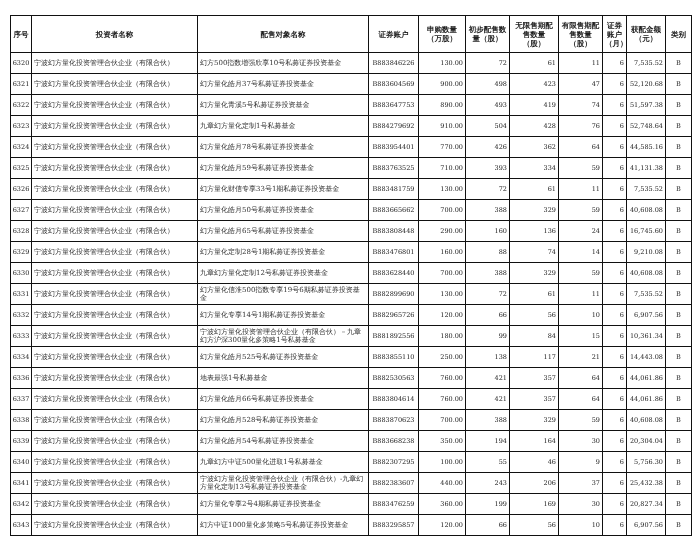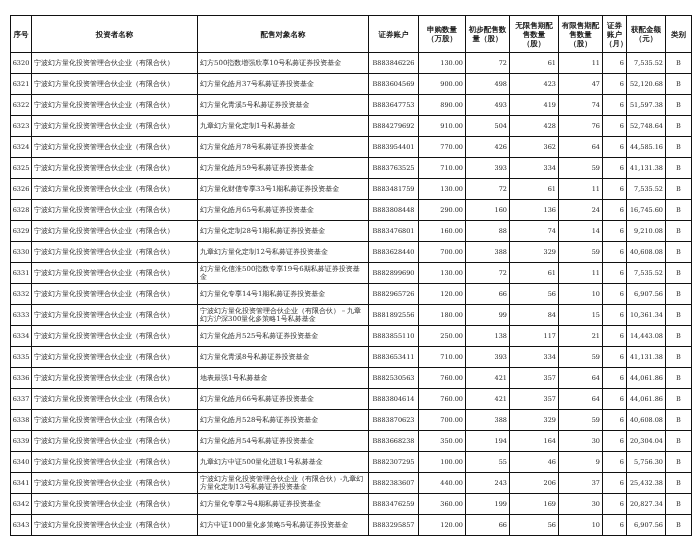--- a/index.html
+++ b/index.html
@@ -138,20 +138,33 @@
         <td class="acct">B883481759</td>
         <td class="num">130.00</td>
         <td class="num">72</td>
         <td class="num">61</td>
         <td class="num">11</td>
         <td class="num">6</td>
         <td class="num">7,535.52</td>
         <td class="cls">B</td>
       </tr>
       <tr>
+        <td class="idx">6327</td>
+        <td class="name">宁波幻方量化投资管理合伙企业（有限合伙）</td>
+        <td class="target">幻方量化皓月50号私募证券投资基金</td>
+        <td class="acct">B883665662</td>
+        <td class="num">700.00</td>
+        <td class="num">388</td>
+        <td class="num">329</td>
+        <td class="num">59</td>
+        <td class="num">6</td>
+        <td class="num">40,608.08</td>
+        <td class="cls">B</td>
+      </tr>
+      <tr>
         <td class="idx">6328</td>
         <td class="name">宁波幻方量化投资管理合伙企业（有限合伙）</td>
         <td class="target">幻方量化皓月65号私募证券投资基金</td>
         <td class="acct">B883808448</td>
         <td class="num">290.00</td>
         <td class="num">160</td>
         <td class="num">136</td>
         <td class="num">24</td>
         <td class="num">6</td>
         <td class="num">16,745.60</td>
@@ -229,33 +242,20 @@
         <td class="acct">B883855110</td>
         <td class="num">250.00</td>
         <td class="num">138</td>
         <td class="num">117</td>
         <td class="num">21</td>
         <td class="num">6</td>
         <td class="num">14,443.08</td>
         <td class="cls">B</td>
       </tr>
       <tr>
-        <td class="idx">6335</td>
-        <td class="name">宁波幻方量化投资管理合伙企业（有限合伙）</td>
-        <td class="target">幻方量化青溪8号私募证券投资基金</td>
-        <td class="acct">B883653411</td>
-        <td class="num">710.00</td>
-        <td class="num">393</td>
-        <td class="num">334</td>
-        <td class="num">59</td>
-        <td class="num">6</td>
-        <td class="num">41,131.38</td>
-        <td class="cls">B</td>
-      </tr>
-      <tr>
         <td class="idx">6336</td>
         <td class="name">宁波幻方量化投资管理合伙企业（有限合伙）</td>
         <td class="target">地表最强1号私募基金</td>
         <td class="acct">B882530563</td>
         <td class="num">760.00</td>
         <td class="num">421</td>
         <td class="num">357</td>
         <td class="num">64</td>
         <td class="num">6</td>
         <td class="num">44,061.86</td>

